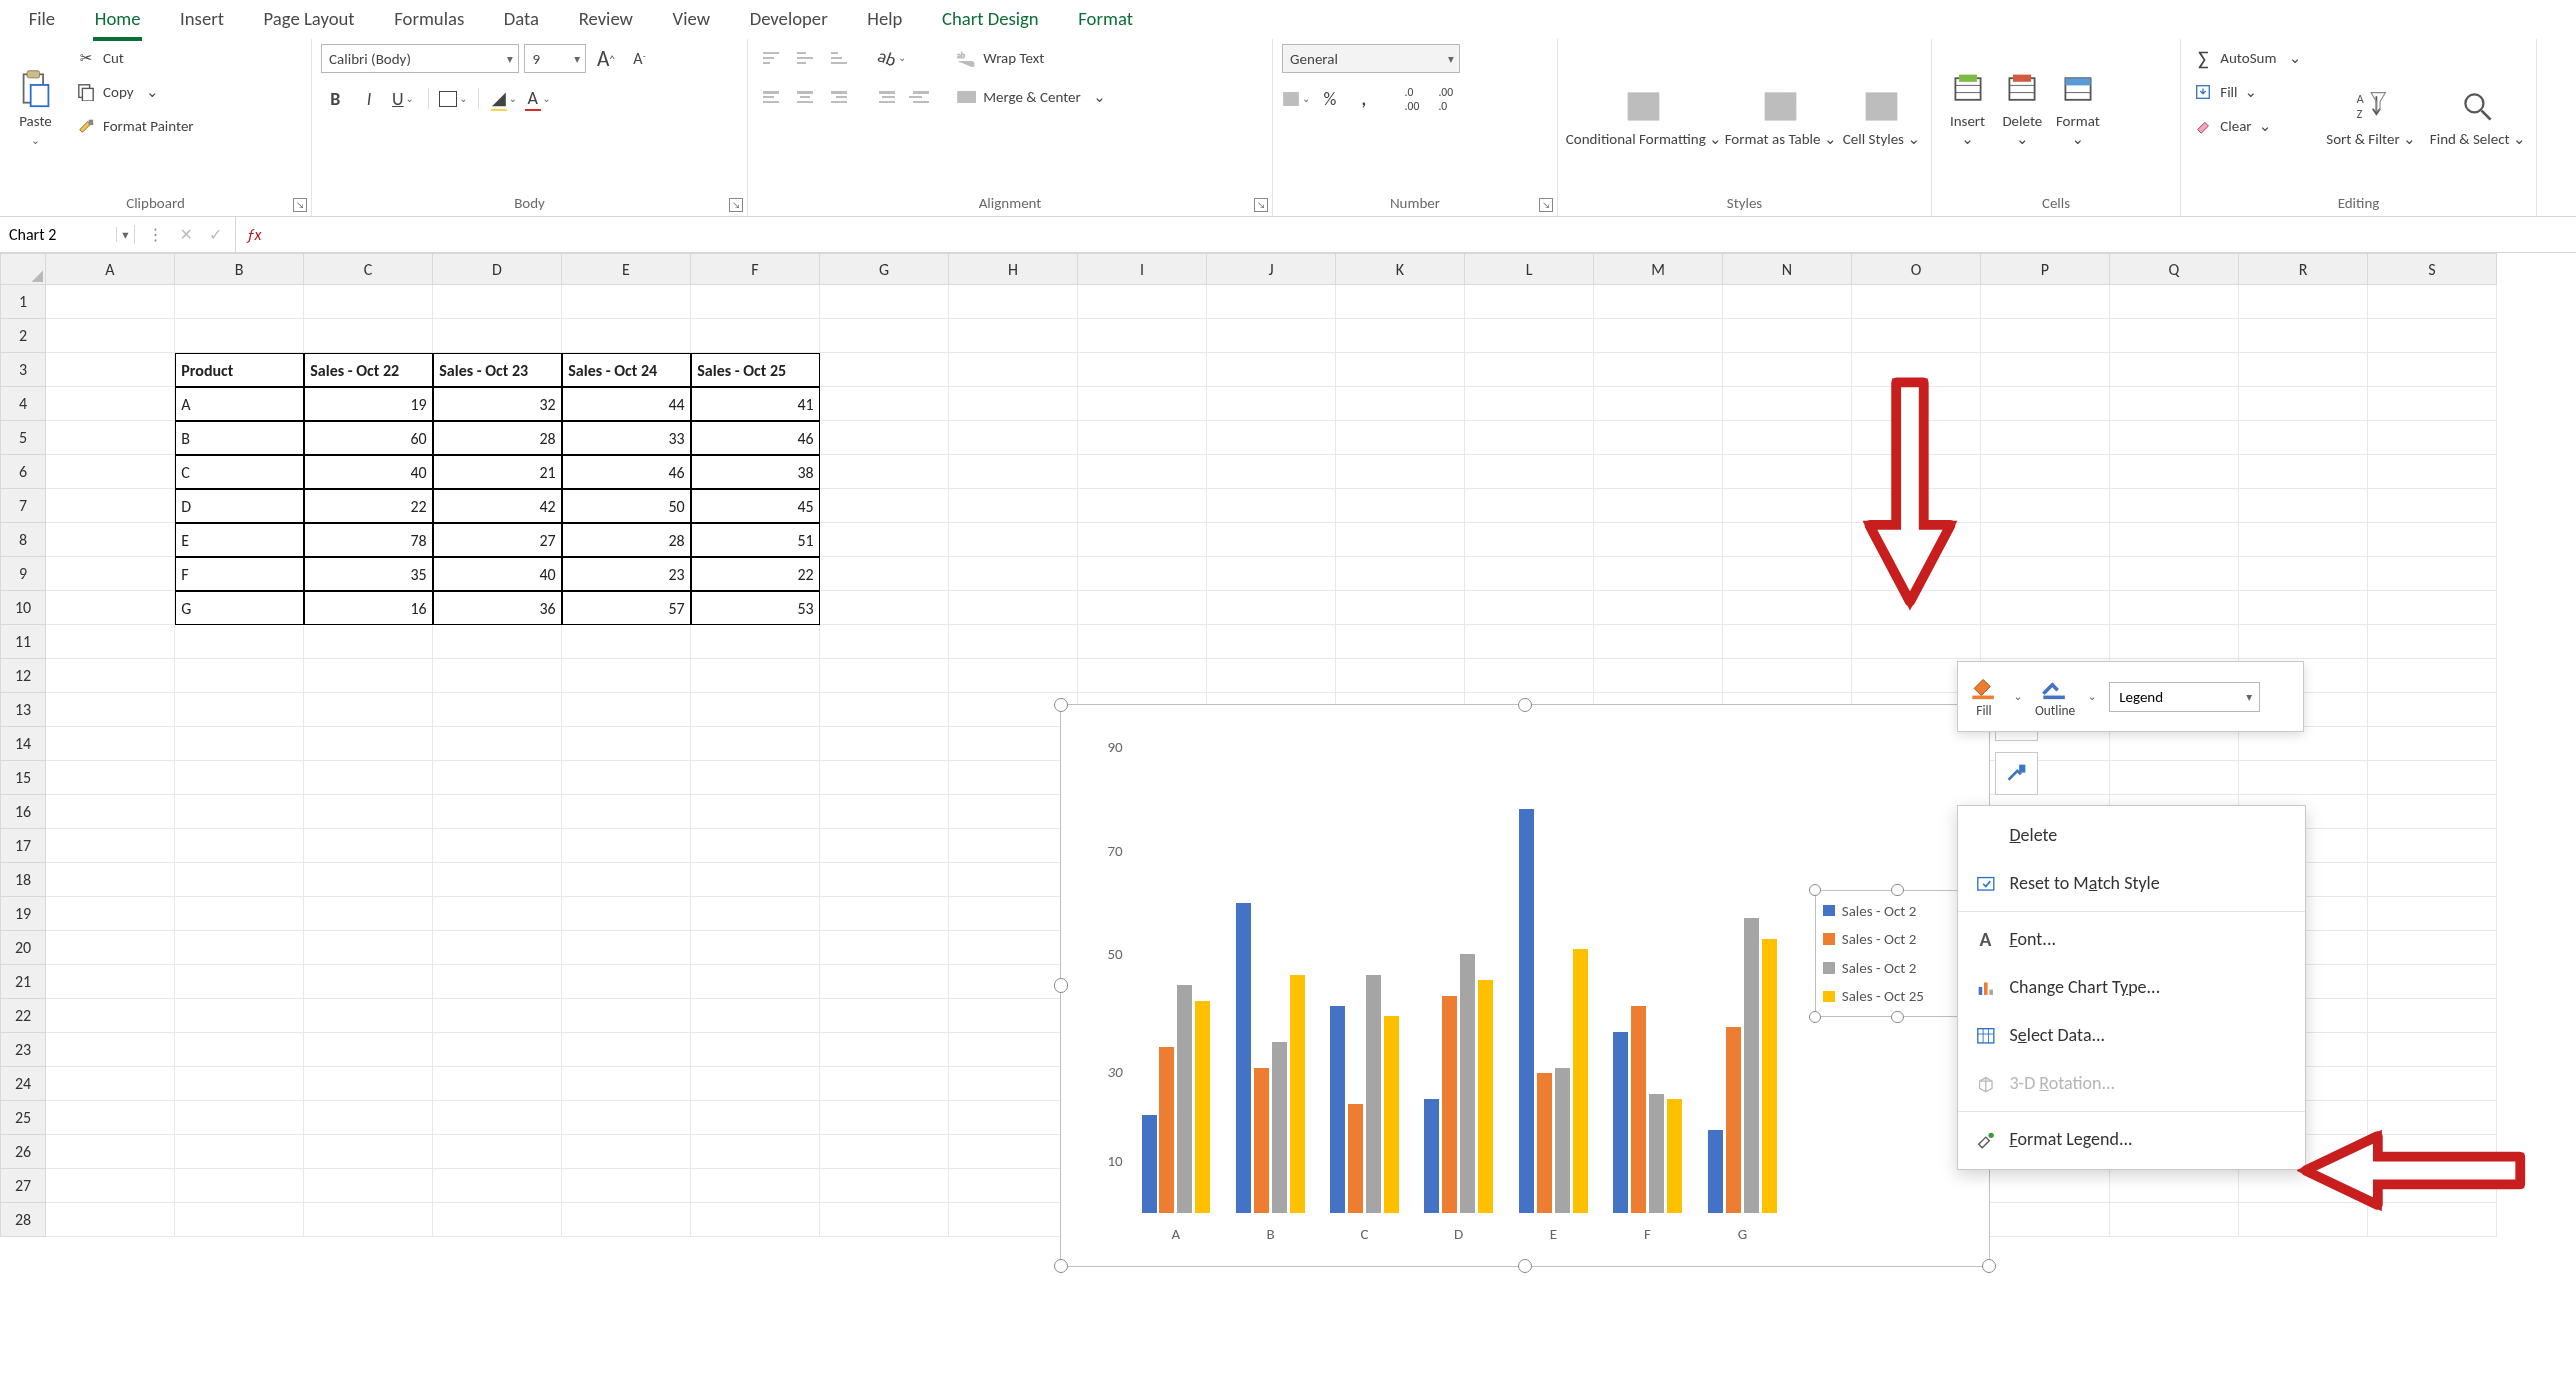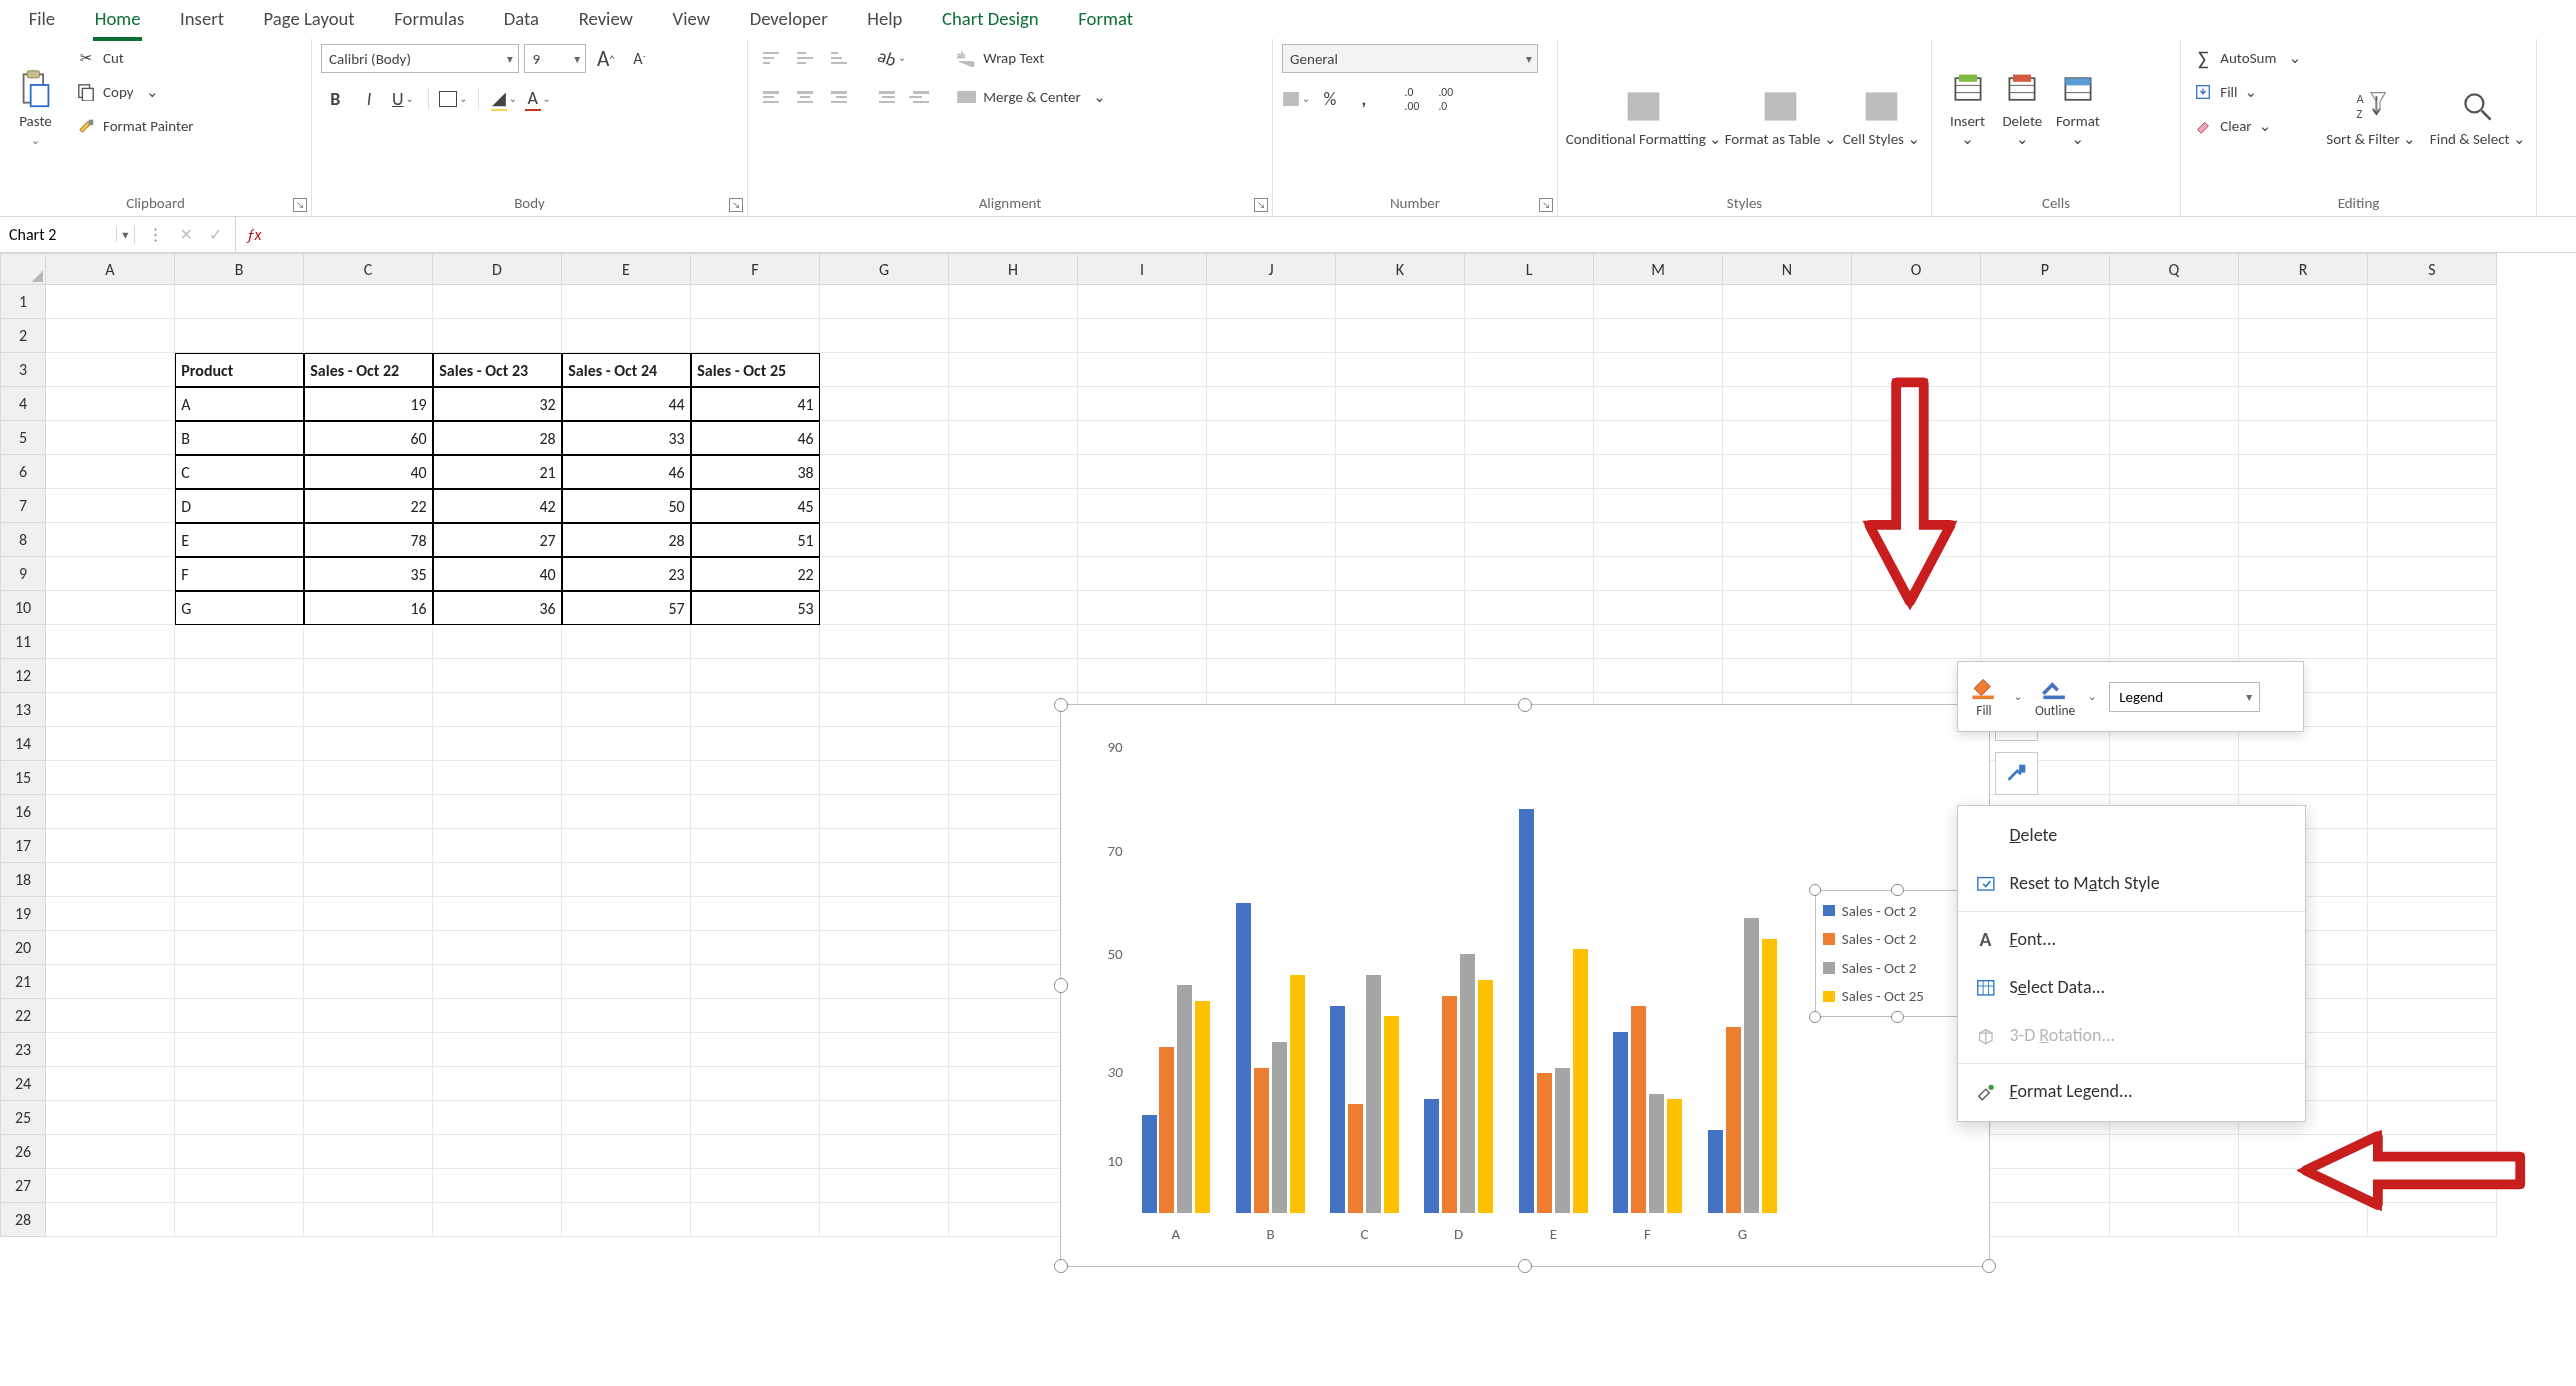--- a/index.html
+++ b/index.html
@@ -32,21 +32,21 @@
 .btnrow .tb { width:28.5px; height:27px; display:flex; align-items:center; justify-content:center; color:#444; cursor:pointer; font-size:18px;}
 .splitbtn { display:flex; align-items:center; }
 .splitbtn .arrow { font-size:9.8px; color:#666; margin-left:1.8px; }
 .under-red { border-bottom:2.7px solid #d12f1d; display:inline-block; width:16px; text-align:center;}
 .under-yellow { border-bottom:2.7px solid #fcd34d; display:inline-block; width:16px; text-align:center;}
 .box-outline { width:18px; height:16px; border:1.3px solid #444; display:inline-block; }
 .align-glyph { display:inline-flex; flex-direction:column; gap:2.7px; }
 .align-glyph span { display:block; width:16px; height:2.2px; background:#444; }
 .big-label { font-size:15px; color:#444; text-align:center; white-space:nowrap;}
 
-.number-sel { width:256px; background:#f3f3f3; }
+.number-sel { width:178px; background:#f3f3f3; }
 .greyed { color:#a8a8a8 !important; }
 .greyed .align-glyph span { background:#bdbdbd; }
 .greyed svg * { stroke:#bdbdbd !important; fill:#bdbdbd !important; }
 
 
 .formula-bar { display:flex; align-items:center; height:36px; border-bottom:0.9px solid #d6d6d6; }
 .name-box { width:135px; border-right:0.9px solid #d6d6d6; display:flex; align-items:center; }
 .name-box input { border:0; outline:0; font-size:16px; padding:0 9px; width:116px; }
 .name-box .dd { width:27px; text-align:center; color:#666; border-left:0.9px solid #d6d6d6; height:100%; display:flex; align-items:center; justify-content:center;}
 .fb-btns { display:flex; gap:16px; padding:0 12.5px; color:#888; font-size:16px; border-right:0.9px solid #d6d6d6; height:100%; align-items:center;}
@@ -1278,20 +1278,30 @@
       <span>Reset to M<span class="ul">a</span>tch Style</span>
     </div>
   <div class="cm-sep"></div>
   <div class="cm-item">
       <span class="cm-icon" style="font-size:19.6px;font-weight:600">A</span>
       <span><span class="ul">F</span>ont...</span>
     </div>
   <div class="cm-item">
       <span class="cm-icon">
         <svg width="19.6" height="19.6" viewBox="0 0 22 22">
+          <rect x="3" y="10" width="4" height="9" fill="#4472c4"></rect>
+          <rect x="9" y="5" width="4" height="14" fill="#ed7d31"></rect>
+          <rect x="15" y="13" width="4" height="6" fill="#a5a5a5"></rect>
+        </svg>
+      </span>
+      <span>Change Chart T<span class="ul">y</span>pe...</span>
+    </div>
+  <div class="cm-item">
+      <span class="cm-icon">
+        <svg width="19.6" height="19.6" viewBox="0 0 22 22">
           <rect x="2" y="3" width="18" height="16" fill="none" stroke="#2a72c8" stroke-width="1.5"></rect>
           <line x1="2" y1="9" x2="20" y2="9" stroke="#2a72c8"></line>
           <line x1="8" y1="3" x2="8" y2="19" stroke="#2a72c8"></line>
           <line x1="14" y1="3" x2="14" y2="19" stroke="#2a72c8"></line>
         </svg>
       </span>
       <span>S<span class="ul">e</span>lect Data...</span>
     </div>
   <div class="cm-item disabled">
       <span class="cm-icon">

